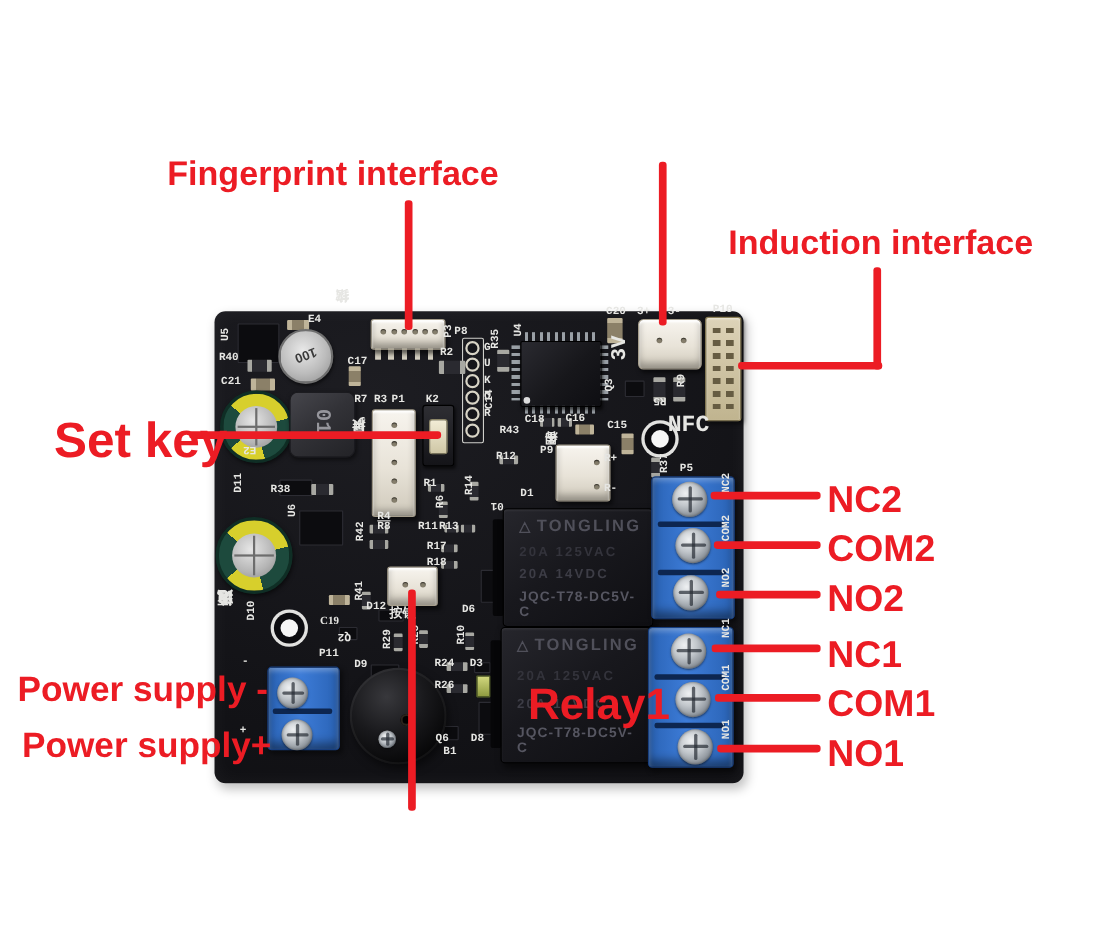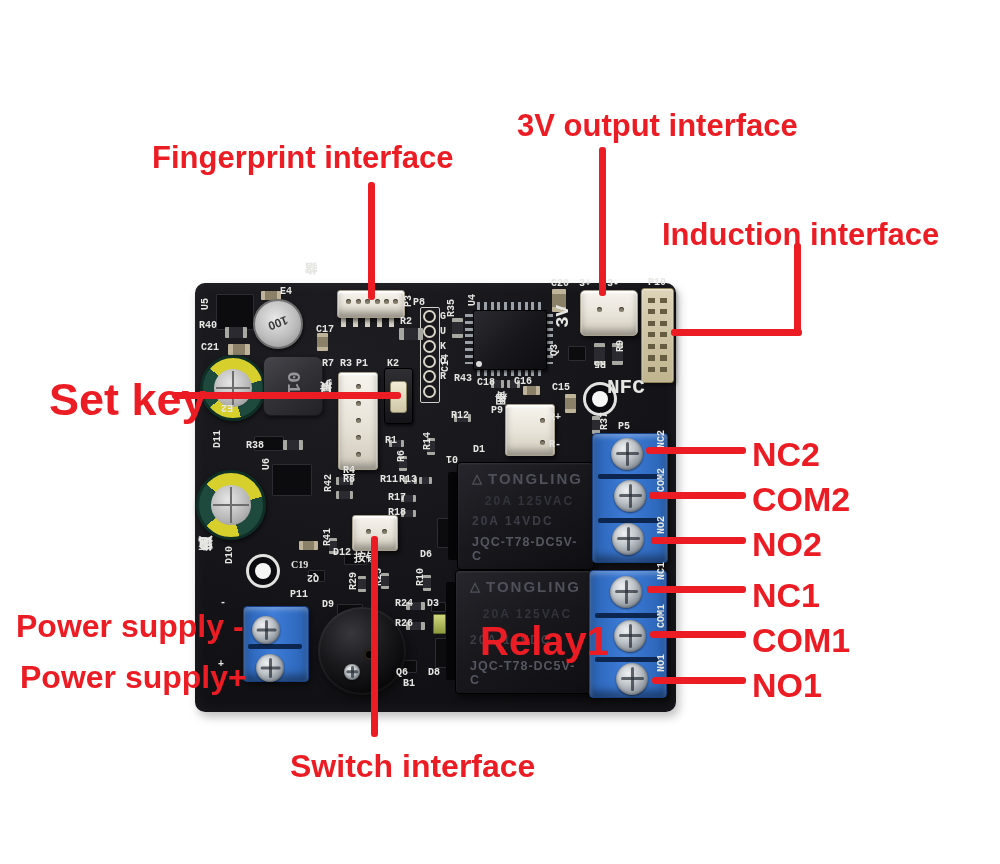--- a/index.html
+++ b/index.html
@@ -36,21 +36,21 @@
   .pins-v{position:absolute;z-index:7;width:8px;background:repeating-linear-gradient(180deg,#9aa0a6 0 3px,rgba(0,0,0,0) 3px 6.8px);}
   .pin1{position:absolute;width:6px;height:6px;border-radius:50%;background:#dcdcdc;z-index:9;}
   .relay{position:absolute;z-index:8;border:1px solid #000;border-radius:4px;
        background:linear-gradient(145deg,#26262c 0%,#18181d 45%,#0f0f13 100%);
        box-shadow:inset 0 1px 2px rgba(255,255,255,.09), 3px 4px 7px rgba(0,0,0,.55);}
   .relay .inner{position:absolute;left:14px;right:6px;top:7px;bottom:6px;display:flex;
        flex-direction:column;justify-content:space-between;}
   .relay .brandrow{display:flex;align-items:center;gap:6px;color:#50505a;font-weight:700;
        font-size:15px;letter-spacing:2px;}
   .relay .tri{font-size:13px;letter-spacing:0;color:#50505a;}
-  .relay .rline{color:#33333b;font-weight:700;font-size:12px;letter-spacing:2px;text-align:center;}
+  .relay .rline{color:#33333b;font-weight:700;font-size:12px;letter-spacing:2px;}
   .relay .rline2{color:#3d3d46;font-weight:700;font-size:12px;letter-spacing:2px;}
   .relay .model{color:#565661;font-weight:700;font-size:12.5px;letter-spacing:1px;}
   .rpins{position:absolute;z-index:7;background:#060608;border-radius:2px;}
   .tblock{position:absolute;z-index:8;border:1px solid #173e7e;border-radius:4px;
        background:linear-gradient(90deg,#2a63b5 0%,#3d7cd8 45%,#2a63b5 100%);
        box-shadow:inset 0 3px 5px rgba(255,255,255,.28), inset 0 -6px 9px rgba(0,0,0,.42), 2px 3px 5px rgba(0,0,0,.45);}
   .groove{position:absolute;z-index:9;background:#0d2650;border-radius:2px;}
   .screw{position:absolute;z-index:10;border-radius:50%;
        background:radial-gradient(circle at 38% 33%, #eef0f2 0%, #c2c7cc 38%, #868d95 75%, #5a6169 100%);
        box-shadow:inset 0 0 3px rgba(0,0,0,.5), 0 1px 2px rgba(0,0,0,.5);}
@@ -284,21 +284,21 @@
       <span class="silk" style="left: 400px; top: 317px;">R2</span>
       <span class="silk" style="left: 413px; top: 298px;">P8</span>
       <span class="silk" style="left: 440px; top: 312px;">G</span>
       <span class="silk" style="left: 440px; top: 327px;">U</span>
       <span class="silk" style="left: 440px; top: 342px;">K</span>
       <span class="silk" style="left: 440px; top: 357px;">O</span>
       <span class="silk" style="left: 440px; top: 372px;">R</span>
       <span class="silk vu" style="left: 468px; top: 294px;">U4</span>
       <span class="silk vu" style="left: 447px; top: 299px;">R35</span>
       <span class="silk vu" style="left: 441px; top: 354px;">C14</span>
-      <span class="silk" style="left: 454px; top: 374px;">R43</span>
+      <span class="silk" style="left: 454px; top: 388px;">R43</span>
       <span class="silk" style="left: 477px; top: 378px;">C18</span>
       <span class="silk" style="left: 514px; top: 377px;">C16</span>
       <span class="silk" style="left: 552px; top: 383px;">C15</span>
       <span class="silk" style="left: 451px; top: 411px;">R12</span>
       <span class="silk" style="left: 491px; top: 406px;">P9</span>
       <span class="silk vu cn" style="left: 496px; top: 414px;">备用</span>
       <span class="silk" style="left: 549px; top: 413px;">R+</span>
       <span class="silk" style="left: 549px; top: 440px;">R-</span>
       <span class="silk vu" style="left: 600px; top: 412px;">R37</span>
       <span class="silk" style="left: 551px; top: 279px;">C20</span>
@@ -355,26 +355,24 @@
       <span class="silk" style="left: 218px; top: 660px;">+</span>
       <span class="silk vu" style="left: 657px; top: 430px;">NC2</span>
       <span class="silk vu" style="left: 657px; top: 468px;">COM2</span>
       <span class="silk vu" style="left: 657px; top: 516px;">NO2</span>
       <span class="silk vu" style="left: 657px; top: 562px;">NC1</span>
       <span class="silk vu" style="left: 657px; top: 604px;">COM1</span>
       <span class="silk vu" style="left: 657px; top: 654px;">NO1</span>
     </div>
 
   <div class="ann" style="left:152px;top:142px;font-size:31px">Fingerprint interface</div>
-  <div class="ann" style="left:517px;top:110px;font-size:31px">3V output interface</div>
-  <div class="ann" style="left:662px;top:219px;font-size:31px">Induction interface</div>
+  <div class="ann" style="left:662px;top:205px;font-size:31px">Induction interface</div>
   <div class="ann" style="left:49px;top:377px;font-size:45px">Set key</div>
   <div class="ann" style="left:20px;top:661px;font-size:32px">Power supply+</div>
   <div class="ann" style="left:16px;top:610px;font-size:32px">Power supply -</div>
-  <div class="ann" style="left:290px;top:750px;font-size:32px">Switch interface</div>
   <div class="ann" style="left:480px;top:621px;font-size:40px">Relay1</div>
   <div id="layer-red">
       <div class="ann" style="left: 752px; top: 437px; font-size: 34px;">NC2</div>
       <div class="ann" style="left: 752px; top: 482px; font-size: 34px;">COM2</div>
       <div class="ann" style="left: 752px; top: 527px; font-size: 34px;">NO2</div>
       <div class="ann" style="left: 752px; top: 578px; font-size: 34px;">NC1</div>
       <div class="ann" style="left: 752px; top: 623px; font-size: 34px;">COM1</div>
       <div class="ann" style="left: 752px; top: 668px; font-size: 34px;">NO1</div>
       <div class="pline" style="left: 368px; top: 182px; width: 7px; height: 118px;"></div>
       <div class="pline" style="left: 599px; top: 147px; width: 7px; height: 149px;"></div>

